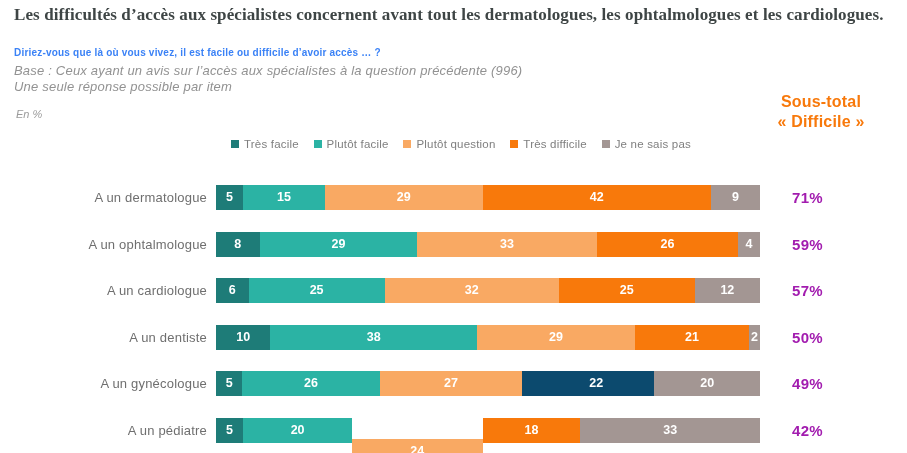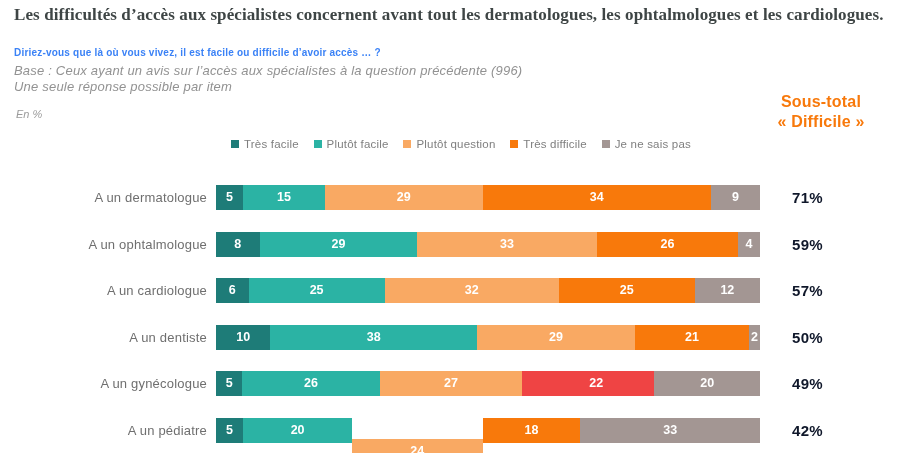--- a/index.html
+++ b/index.html
@@ -49,21 +49,21 @@
   .bar{width:544px;flex:0 0 auto;height:25px;display:flex;}
   .seg{
     height:25px;display:flex;align-items:center;justify-content:center;
     overflow:visible;min-width:0;
   }
   .seg .seg-val{
     font-size:12.5px;font-weight:bold;color:#fff;line-height:25px;white-space:nowrap;
   }
   .row-total{
     width:95px;flex:0 0 auto;text-align:center;
-    font-size:15px;font-weight:bold;color:#0f172a;letter-spacing:0.3px;
+    font-size:15px;font-weight:bold;color:#a21caf;letter-spacing:0.3px;
   }
 </style>
 </head>
 <body>
 
 <div class="canvas">
   <div class="title">Les difficultés d’accès aux spécialistes concernent avant tout les dermatologues, les ophtalmologues et les cardiologues.</div>
   <div class="question">Diriez-vous que là où vous vivez, il est facile ou difficile d’avoir accès … ?</div>
   <div class="note base">Base : Ceux ayant un avis sur l’accès aux spécialistes à la question précédente (996)</div>
   <div class="note single">Une seule réponse possible par item</div>
@@ -101,21 +101,21 @@
           <div class="seg" style="width: 5%; background: rgb(30, 124, 120);">
             <span class="seg-val">5</span>
           </div>
           <div class="seg" style="width: 15%; background: rgb(43, 179, 164);">
             <span class="seg-val">15</span>
           </div>
           <div class="seg" style="width: 29%; background: rgb(249, 169, 99);">
             <span class="seg-val">29</span>
           </div>
           <div class="seg" style="width: 42%; background: rgb(248, 121, 11);">
-            <span class="seg-val">34</span>
+            <span class="seg-val">42</span>
           </div>
           <div class="seg" style="width: 9%; background: rgb(163, 150, 147);">
             <span class="seg-val">9</span>
           </div>
         </div>
         <div class="row-total">71%</div>
       </div>
       <div class="row">
         <div class="row-label">A un ophtalmologue</div>
         <div class="bar">
@@ -184,21 +184,21 @@
         <div class="bar">
           <div class="seg" style="width: 5%; background: rgb(30, 124, 120);">
             <span class="seg-val">5</span>
           </div>
           <div class="seg" style="width: 26%; background: rgb(43, 179, 164);">
             <span class="seg-val">26</span>
           </div>
           <div class="seg" style="width: 27%; background: rgb(249, 169, 99);">
             <span class="seg-val">27</span>
           </div>
-          <div class="seg" style="width: 22%; background: #ef4444; padding-left: 16px;">
+          <div class="seg" style="width: 22%; background: #0c4a6e; padding-left: 16px;">
             <span class="seg-val">22</span>
           </div>
           <div class="seg" style="width: 20%; background: rgb(163, 150, 147);">
             <span class="seg-val">20</span>
           </div>
         </div>
         <div class="row-total">49%</div>
       </div>
       <div class="row">
         <div class="row-label">A un pédiatre</div>

